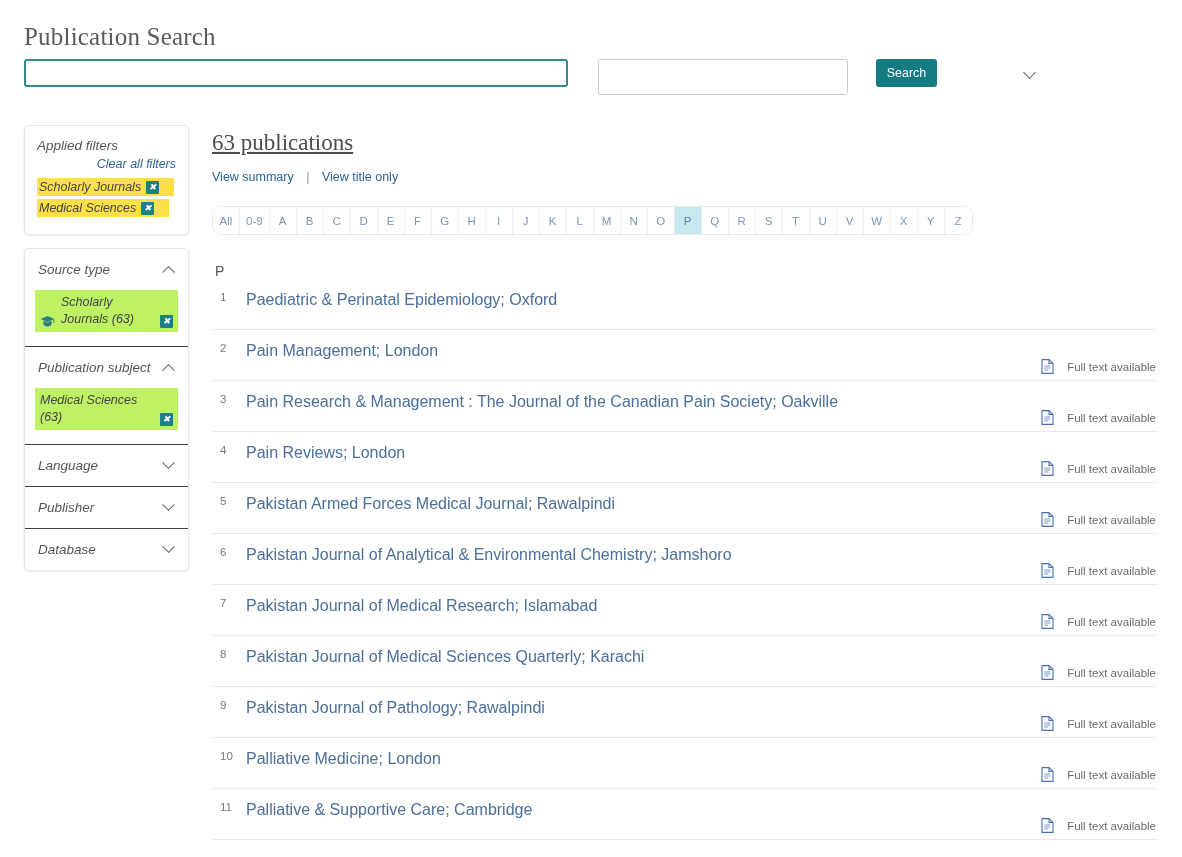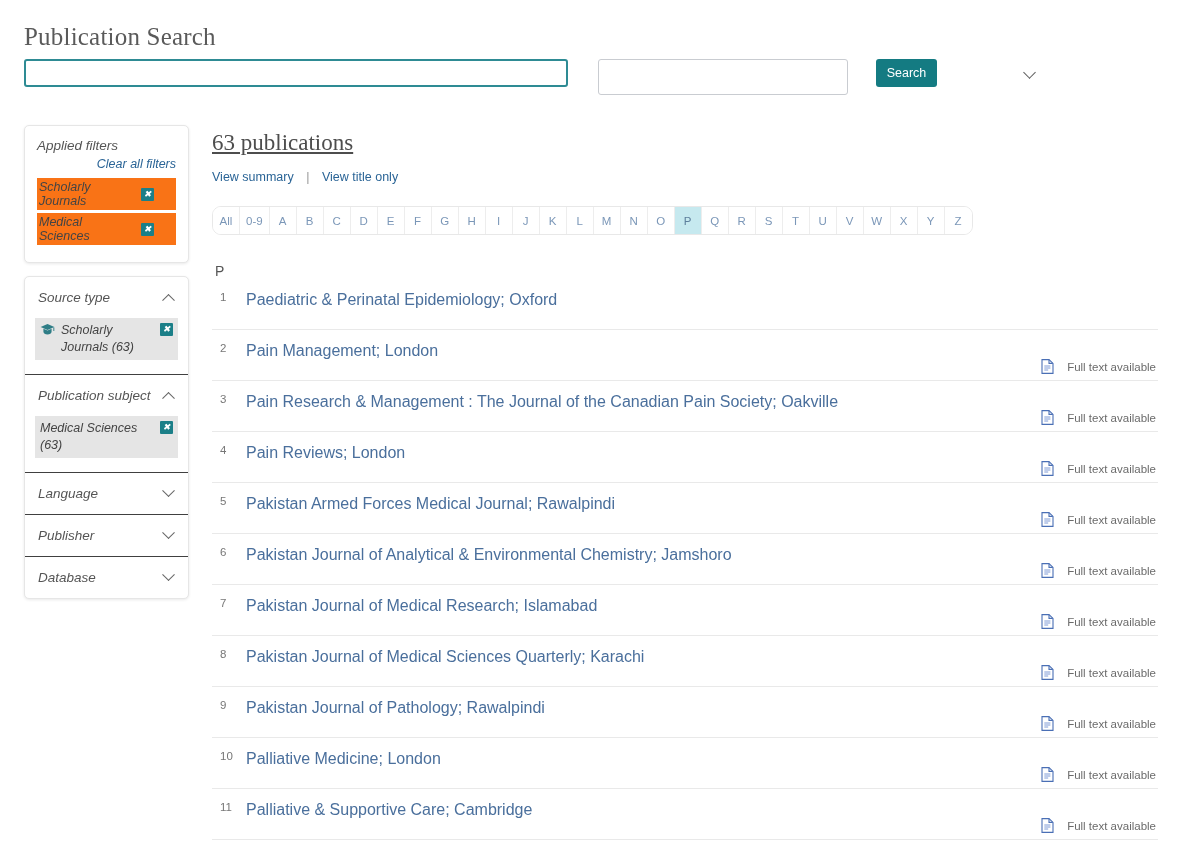--- a/index.html
+++ b/index.html
@@ -80,23 +80,23 @@
   }
   .applied-card { padding: 12px 12px 14px 12px; }
   .applied-title { font-size: 13.5px; color: #555; margin-bottom: 4px; }
   .clear-all {
     display: block; text-align: right;
     font-size: 12.5px; color: #2a6496; text-decoration: none;
     margin-bottom: 7px; cursor: pointer;
   }
   .chip {
     display: flex; align-items: center;
-    background: #f97316;
+    background: #fde047;
     font-size: 12.5px; color: #444;
-    padding: 2px 22px 2px 2px;
+    padding: 2px 15px 2px 2px;
     margin-bottom: 3px;
     width: max-content;
     max-width: 100%;
     cursor: pointer;
   }
   .chip .lbl { margin-right: 5px; }
   .xbtn {
     display: inline-flex; align-items: center; justify-content: center;
     width: 13px; height: 13px;
     background: #1b7f88; color: #fff;
@@ -120,22 +120,22 @@
     width: 9px; height: 9px;
     border-right: 1.7px solid #666;
     border-bottom: 1.7px solid #666;
     margin-right: 2px;
   }
   .chev.down { transform: rotate(45deg) translate(-2px,-2px); }
   .chev.up   { transform: rotate(-135deg) translate(-2px,-2px); }
   .facet-body { padding: 0 10px 14px 10px; }
 
   .facet-chip {
-    display: flex; align-items: flex-start;
-    background: #e5e5e5;
+    display: flex; align-items: flex-end;
+    background: #bef264;
     padding: 4px 5px 4px 5px;
     font-size: 12.5px; color: #444;
     cursor: pointer;
   }
   .cap-icon { flex: 0 0 auto; margin: 1px 6px 0 0; }
   .facet-chip .lbl { flex: 1 1 auto; line-height: 1.35; }
   .facet-chip .xbtn { margin-top: 1px; margin-left: 4px; }
 
   
   .results { position: absolute; left: 212px; top: 130px; width: 946px; }

